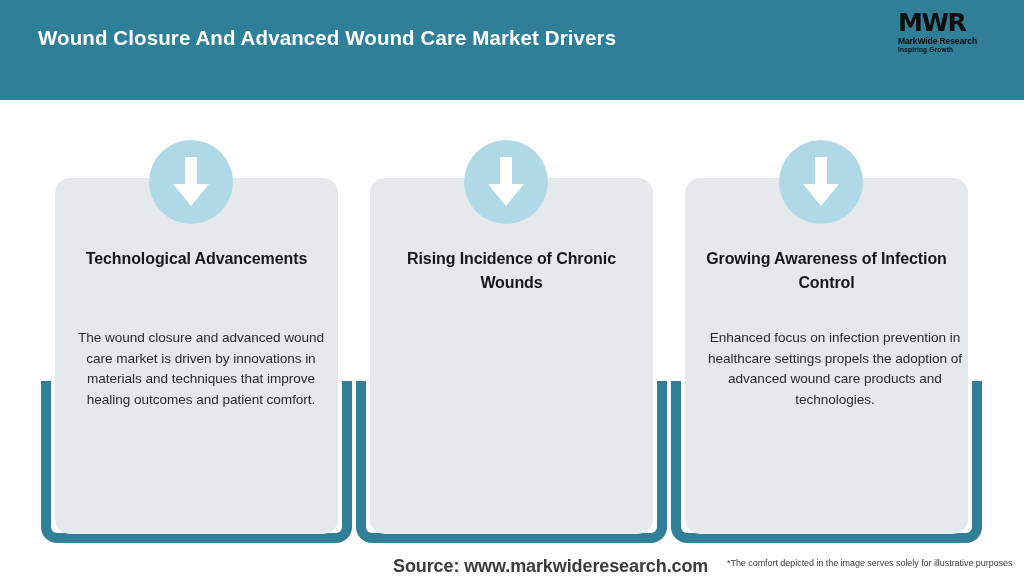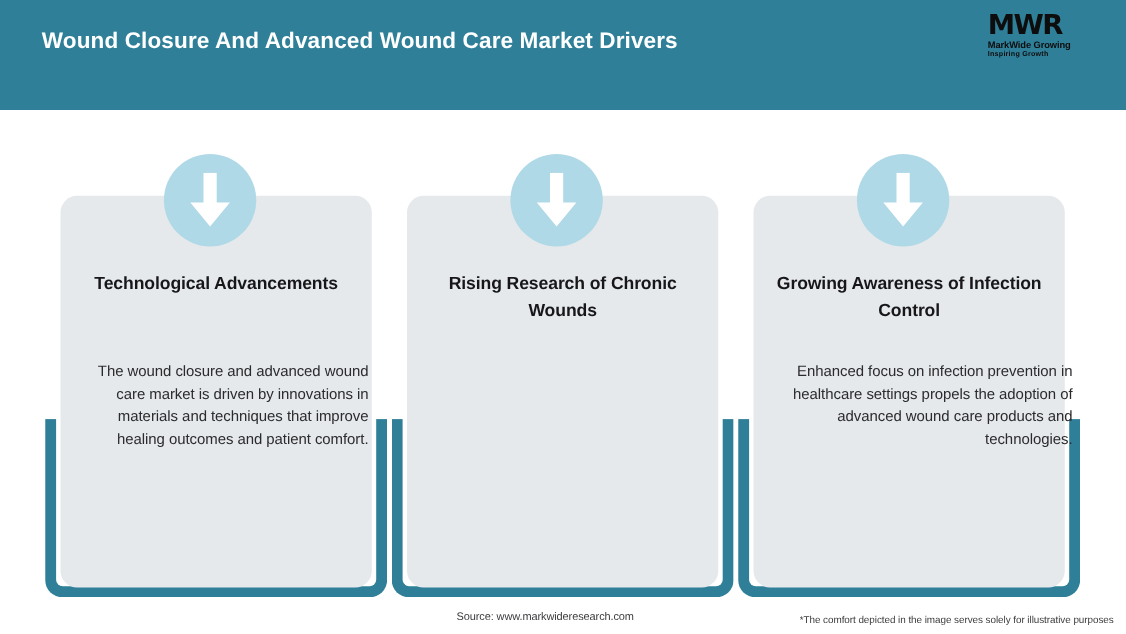--- a/index.html
+++ b/index.html
@@ -139,37 +139,37 @@
     color: #17171a;
     line-height: 24px;
     letter-spacing: -0.1px;
   }
 
   .card-body {
     position: absolute;
     left: 26px;
     top: 328px;
     width: 268px;
-    text-align: right;
+    text-align: center;
     font-size: 13.6px;
     font-weight: normal;
     color: #2b2b2e;
     line-height: 20.5px;
     letter-spacing: -0.05px;
   }
   .card-group.g1 .card-body { left: 24px; width: 272px; }
   .card-group.g2 .card-body { left: 24px; width: 280px; }
 
   
   .footer-source {
     position: absolute;
-    left: 415px;
+    left: 393px;
     top: 556px;
-    font-size: 10px;
-    font-weight: normal;
+    font-size: 18px;
+    font-weight: bold;
     color: #3c3c3f;
     letter-spacing: -0.1px;
     white-space: nowrap;
   }
   .footer-note {
     position: absolute;
     left: 727px;
     top: 558px;
     font-size: 9px;
     font-weight: normal;
@@ -179,21 +179,21 @@
   }
 </style>
 </head>
 <body>
 
 <div class="header">
   <div class="header-title">Wound Closure And Advanced Wound Care Market Drivers</div>
 
   <div class="logo">
     <span class="logo-mark">MWR</span>
-    <span class="logo-name">MarkWide Growing</span>
+    <span class="logo-name">MarkWide Research</span>
     <span class="logo-tag">Inspiring Growth</span>
   </div>
 </div>
 
 <div class="cards">
 
   <div class="card-group g0">
     <div class="bracket"></div>
     <div class="card"></div>
     <div class="icon-circle">
@@ -206,21 +206,21 @@
   </div>
 
   <div class="card-group g1">
     <div class="bracket"></div>
     <div class="card"></div>
     <div class="icon-circle">
       <svg width="38" height="50" viewBox="0 0 38 50">
         <path d="M13 0 L25 0 L25 27 L37 27 L19 49 L1 27 L13 27 Z" fill="#ffffff"></path>
       </svg>
     </div>
-    <div class="card-title">Rising Research of Chronic Wounds</div>
+    <div class="card-title">Rising Incidence of Chronic Wounds</div>
   </div>
 
   <div class="card-group g2">
     <div class="bracket"></div>
     <div class="card"></div>
     <div class="icon-circle">
       <svg width="38" height="50" viewBox="0 0 38 50">
         <path d="M13 0 L25 0 L25 27 L37 27 L19 49 L1 27 L13 27 Z" fill="#ffffff"></path>
       </svg>
     </div>

